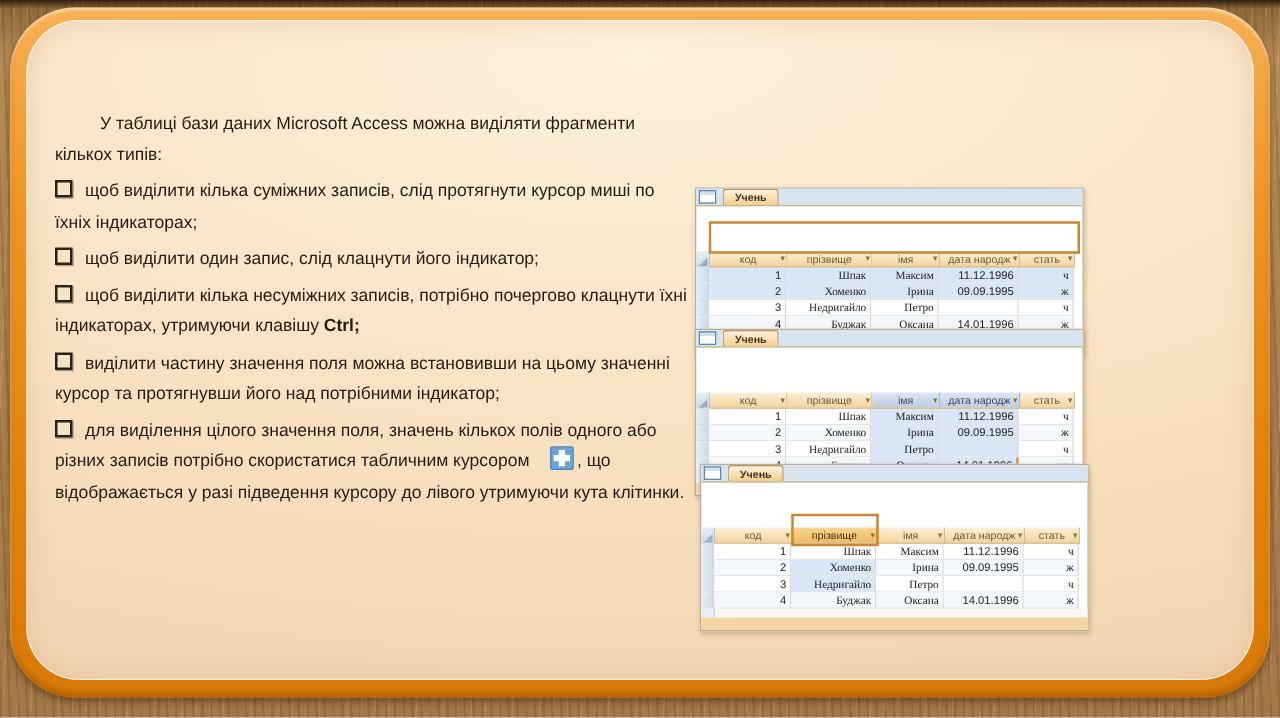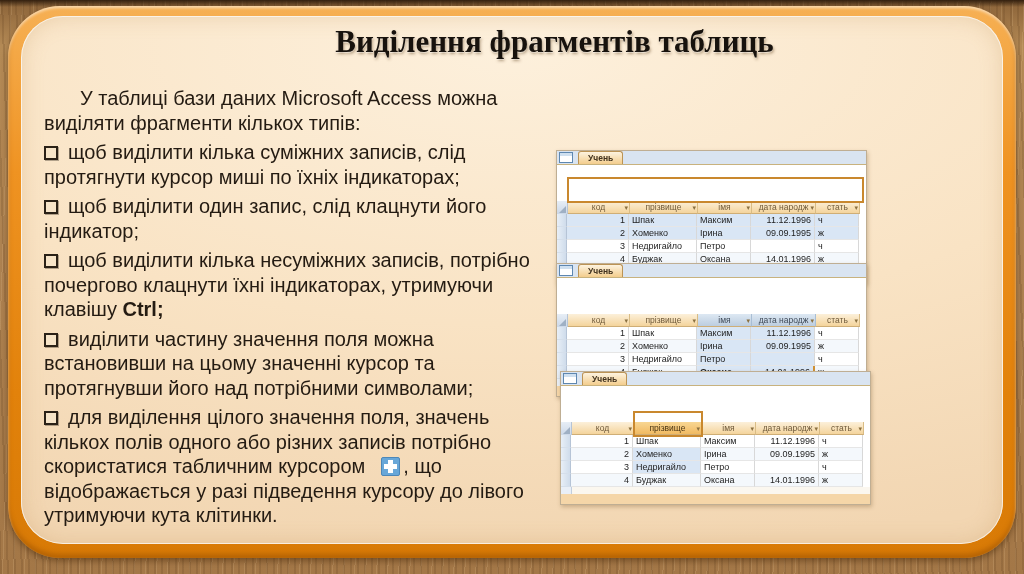--- a/index.html
+++ b/index.html
@@ -16,21 +16,21 @@
     box-shadow:inset 0 2px 3px rgba(255,255,255,.55), inset 0 -4px 5px rgba(140,70,0,.45), 0 3px 6px rgba(60,30,0,.45);z-index:1;}
   .panel{position:absolute;left:21px;right:21px;top:16px;bottom:30px;border-radius:42px;
     background:radial-gradient(120% 95% at 50% 6%, #fdf0dc 0%, #f9e3c4 55%, #f2d6b2 100%);
     box-shadow:inset 0 0 0 1px rgba(255,255,255,.65), inset 0 0 22px rgba(190,140,80,.28);z-index:2;}
   .content{position:absolute;inset:0;z-index:3;}
 
   .title{position:absolute;top:24px;left:0;right:0;text-align:center;text-indent:85px;
     font-family:"Liberation Serif",serif;font-weight:700;font-size:31px;color:#17120d;
     text-shadow:0 1px 0 rgba(255,255,255,.4), 1px 2px 3px rgba(92,60,25,.45);}
 
-  .textcol{position:absolute;left:44px;top:86px;width:512px;font-size:20px;line-height:24.5px;color:#241b12;}
+  .textcol{position:absolute;left:44px;top:86px;width:512px;font-size:14px;line-height:24.5px;color:#241b12;}
   .intro{text-indent:36px;margin:0 0 5px 0;}
   .bullet{margin:0 0 5px 0;}
   .sq{display:inline-block;width:10px;height:10px;border:2px solid #2a2117;background:#f6e4c8;
     margin-right:10px;transform:translateY(1px);box-shadow:1px 1px 0 rgba(42,33,23,.35);}
   .pluscur{position:relative;display:inline-block;width:17px;height:17px;background:#68a7d8;
     border:1px solid #4d87b8;border-radius:2px;vertical-align:-3px;margin:0 3px 0 16px;}
   .pluscur::before{content:"";position:absolute;left:2px;top:6px;width:13px;height:5px;background:#fff;}
   .pluscur::after{content:"";position:absolute;left:6px;top:2px;width:5px;height:13px;background:#fff;}
 
   
@@ -52,53 +52,52 @@
     white-space:nowrap;overflow:hidden;}
   .harrow{position:absolute;right:1px;top:1px;font-size:7px;color:#8a7040;}
   .hsel-bl{background:linear-gradient(#dde8f3,#bccddf);color:#3f4a58;border-right-color:#a9bed4;}
   .hsel-or{background:linear-gradient(#f8d693,#f1ba62);color:#4a3512;border-right-color:#c08a3c;}
   .drow{display:flex;height:13px;}
   .rsel{width:10px;box-sizing:border-box;border-right:1px solid #b6c4d6;border-bottom:1px solid #d5dfeb;
     background:linear-gradient(90deg,#e8eff7,#cfdceb);}
   .dcell{height:13px;box-sizing:border-box;border-right:1px solid #d8d8d8;border-bottom:1px solid #e6e6e6;
     padding:0 3px;white-space:nowrap;overflow:hidden;background:#fff;}
   .alt .dcell{background:#f4f8fc;}
-  .a-r{text-align:right;} .a-l{text-align:left;}
+  .a-r{text-align:right;} .a-l{text-align:right;font-family:Liberation Serif, serif;}
   .sel{background:#d9e6f5 !important;}
   .boldcell{font-weight:700;}
   .accent-r{border-right:2px solid #cf9136;}
   .stubrow{display:flex;height:7px;background:#fbf7ef;}
   .stubsel{width:10px;border-right:1px solid #c2cedd;background:#e9eff7;}
   .tanband{height:10px;background:#f5d6a8;}
   .outline{position:absolute;box-sizing:border-box;border:2px solid #c9882e;pointer-events:none;}
 </style>
 </head>
 <body>
 
 <div class="slide">
   <div class="frame"></div>
   <div class="panel"></div>
   <div class="content">
 
-    <div class="title">Виділення фрагментів таблиць</div>
 
     <div class="textcol">
       <p class="intro">У таблиці бази даних Microsoft Access можна виділяти фрагменти кількох типів:</p>
 
       <div class="bullet">
         <span class="sq"></span><span>щоб виділити кілька суміжних записів, слід протягнути курсор миші по їхніх індикаторах;</span>
       </div>
       <div class="bullet">
         <span class="sq"></span><span>щоб виділити один запис, слід клацнути його індикатор;</span>
       </div>
       <div class="bullet">
         <span class="sq"></span><span>щоб виділити кілька несуміжних записів, потрібно почергово клацнути їхні індикаторах, утримуючи клавішу </span><b>Ctrl;</b>
       </div>
       <div class="bullet">
-        <span class="sq"></span><span>виділити частину значення поля можна встановивши на цьому значенні курсор та протягнувши його над потрібними символами;</span>
+        <span class="sq"></span><span>виділити частину значення поля можна встановивши на цьому значенні курсор та протягнувши його над потрібними індикатор;</span>
       </div>
       <div class="bullet">
         <span class="sq"></span><span>для виділення цілого значення поля, значень кількох полів  одного або різних записів потрібно скористатися табличним курсором</span><span class="pluscur"></span><span>, що відображається у разі підведення курсору до лівого утримуючи кута клітинки.</span>
       </div>
     </div>
 
     <div class="shot s1">
         <div class="tabbar">
           <span class="winicon"></span>
           <div class="tab"><span>Учень</span></div>

